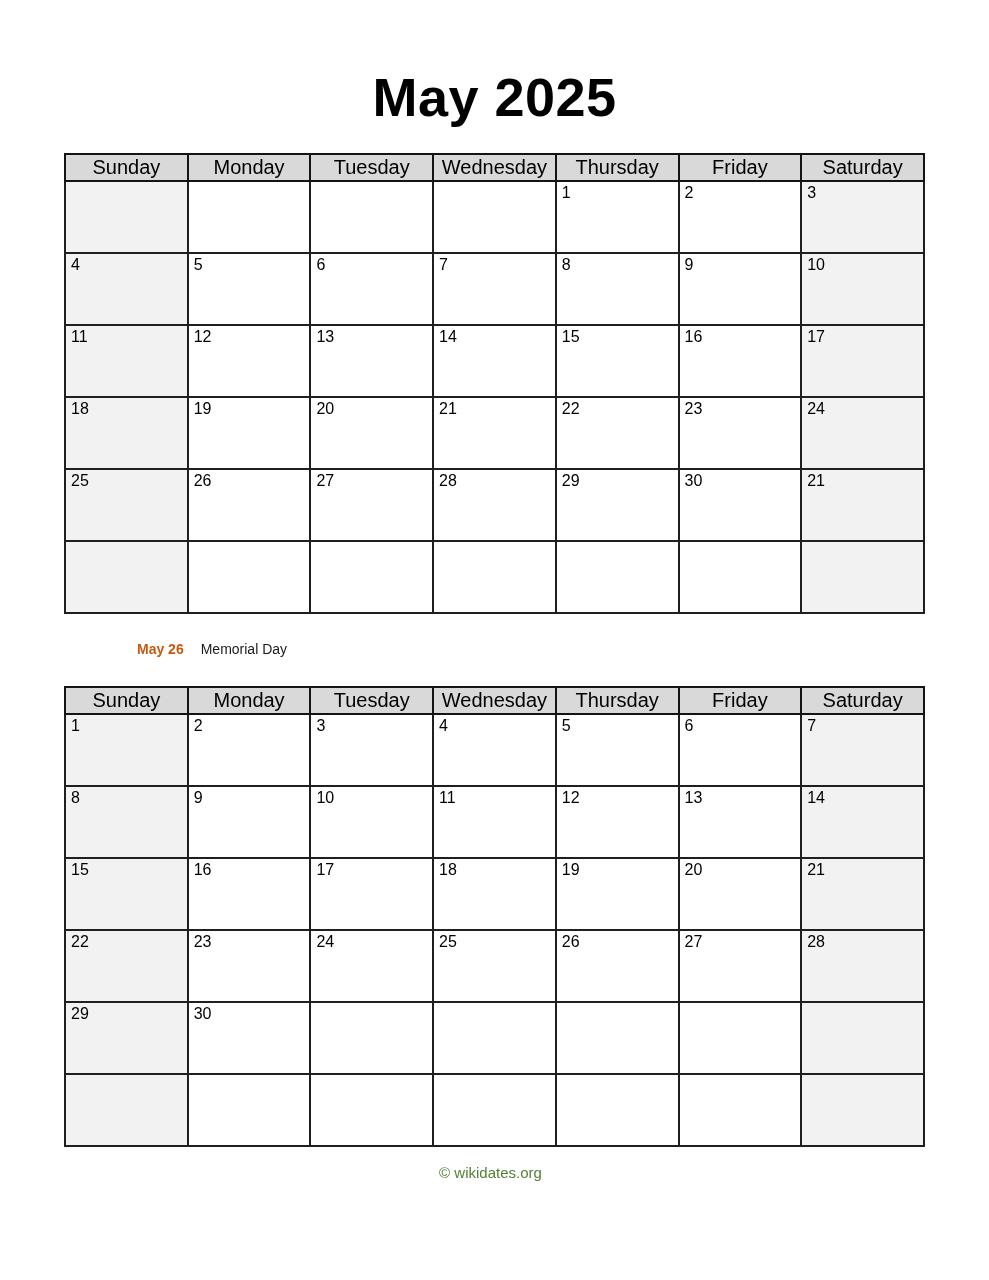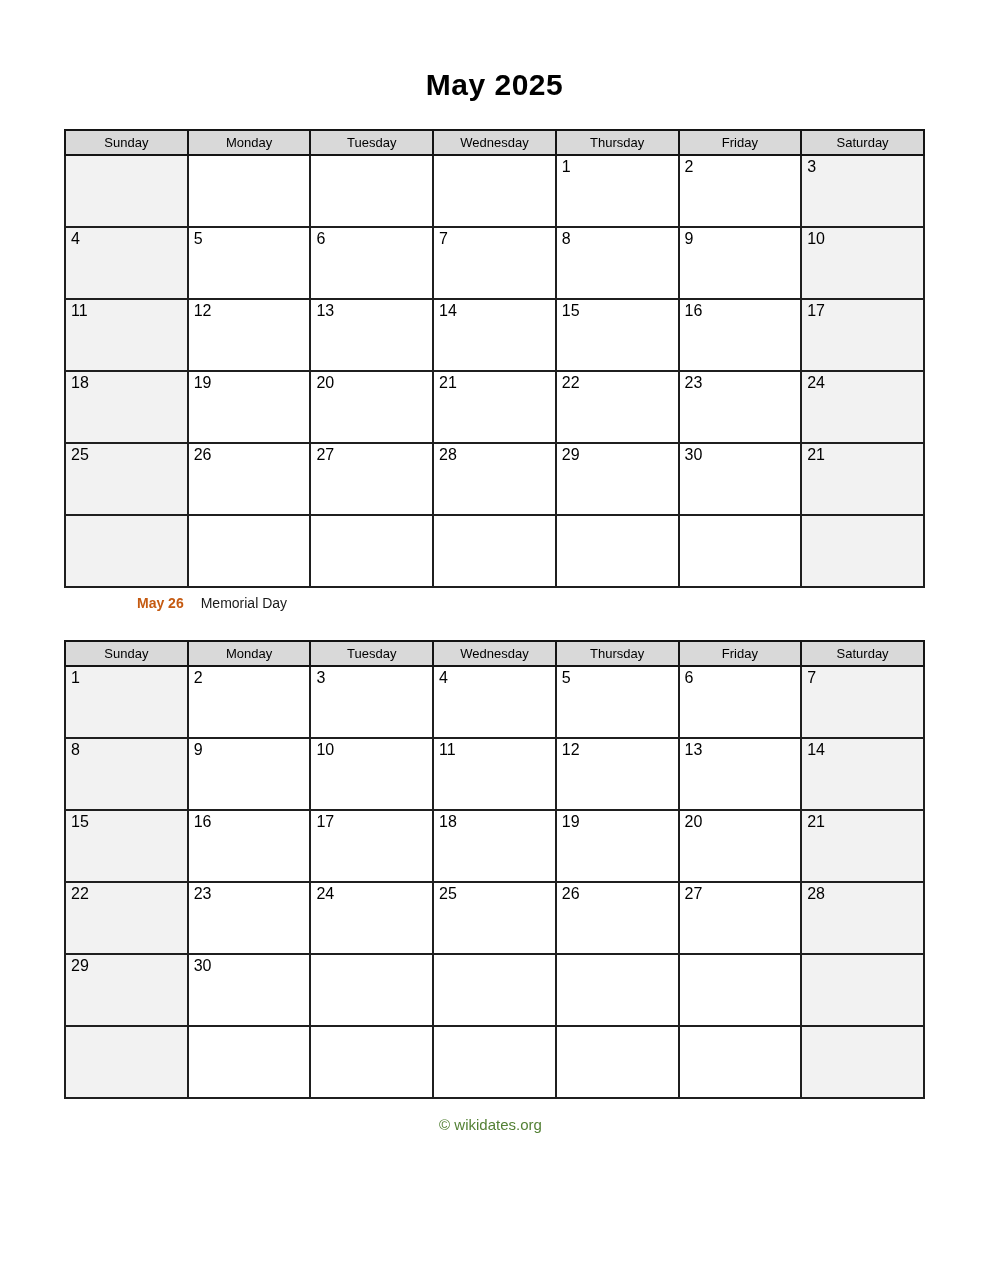--- a/index.html
+++ b/index.html
@@ -12,21 +12,21 @@
     height: 1280px;
     font-family: "Liberation Sans", sans-serif;
     color: #000000;
     overflow: hidden;
   }
   .page {
     width: 861px;
     margin: 0 auto;
   }
   .month-title {
-    font-size: 30px;
+    font-size: 54px;
     font-weight: 700;
     line-height: 1;
     text-align: center;
     margin: 0;
     letter-spacing: 0.5px;
     color: #000000;
   }
   .month-may .month-title { margin-top: 70px; }
   .month-june .month-title { margin-top: 37px; }
 
@@ -36,42 +36,42 @@
     width: 861px;
     margin-top: 29px;
     border: 2px solid #141414;
   }
   .month-june table.calendar { margin-top: 28px; }
 
   table.calendar th {
     background: #d9d9d9;
     border: 2px solid #141414;
     height: 21px;
-    font-size: 13px;
+    font-size: 20px;
     font-weight: 400;
     text-align: center;
     padding: 1px 0;
     color: #000000;
   }
   table.calendar td {
     border: 2px solid #1f1f1f;
     height: 66px;
     background: #ffffff;
     vertical-align: top;
     text-align: left;
     font-size: 16px;
     padding: 2px 2px 2px 5px;
     color: #000000;
   }
   table.calendar td.weekend {
     background: #f2f2f2;
   }
 
   .notes {
-    margin-top: 6px;
+    margin-top: 26px;
     padding-left: 73px;
     font-size: 14px;
     line-height: 18px;
   }
   .note-date {
     font-weight: 700;
     color: #c55a11;
   }
   .note-event {
     margin-left: 17px;

